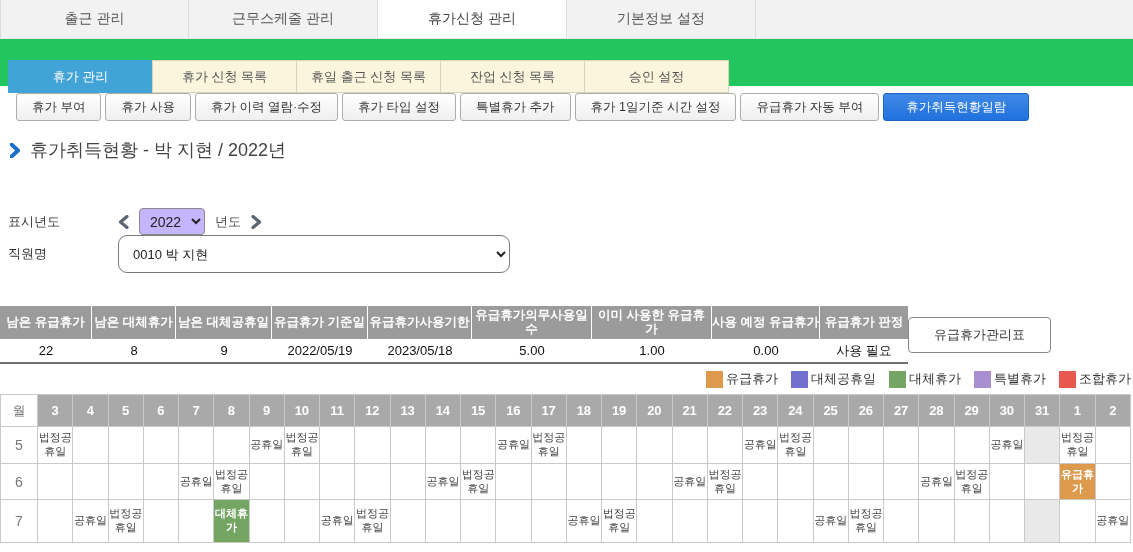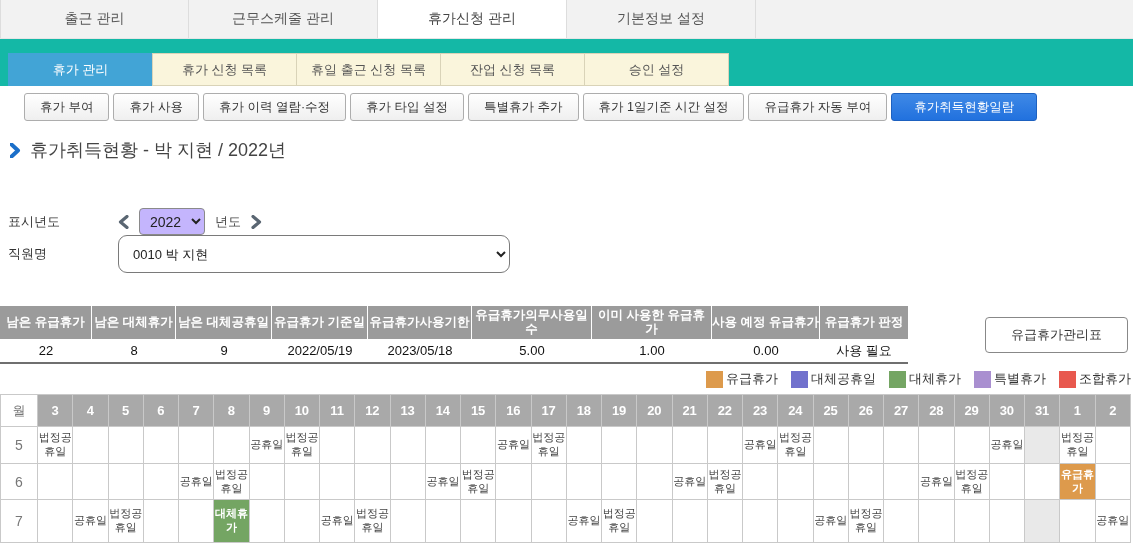--- a/index.html
+++ b/index.html
@@ -9,29 +9,29 @@
   }
   
   .main-tabs{display:flex;height:38px;background:#f2f2f2;border-bottom:1px solid #e6e6e6;}
   .main-tab{
     width:189px;box-sizing:border-box;display:flex;align-items:center;justify-content:center;
     font-size:14px;color:#555;background:#f2f2f2;border-right:1px solid #ddd;cursor:pointer;
   }
   .main-tab:first-child{border-left:1px solid #ddd;}
   .main-tab.active{background:#fff;color:#444;}
   
-  .sub-tabs{background:#14b8a6;height:47px;box-sizing:border-box;padding:14px 0 0 8px;display:flex;}
+  .sub-tabs{background:#22c55e;height:47px;box-sizing:border-box;padding:21px 0 0 8px;display:flex;}
   .sub-tab{
     width:145px;height:33px;box-sizing:border-box;display:flex;align-items:center;justify-content:center;
     font-size:13px;color:#555;background:#faf5dc;border:1px solid #d9d3b8;margin-left:-1px;cursor:pointer;
   }
   .sub-tab:first-child{margin-left:0;}
   .sub-tab.active{background:#42a4d6;border-color:#42a4d6;color:#fff;}
   
-  .actions{display:flex;gap:4px;padding:7px 8px 4px 24px;align-items:center;}
+  .actions{display:flex;gap:4px;padding:7px 8px 4px 16px;align-items:center;}
   .action-btn{
     height:28px;padding:0 15px;font-size:12.5px;color:#333;cursor:pointer;
     background:linear-gradient(#ffffff,#efefef);border:1px solid #adadad;border-radius:3px;
     font-family:inherit;white-space:nowrap;
   }
   .action-btn.primary{
     background:linear-gradient(#3f89e6,#2171de);border:1px solid #1d61c0;color:#fff;min-width:146px;
   }
   
   .title-row{display:flex;align-items:center;gap:7px;padding:13px 8px 6px 10px;}
@@ -47,21 +47,21 @@
   .year-select{
     width:66px;height:27px;font-size:14px;color:#222;border:1px solid #8a8a8a;border-radius:4px;
     background:#c4b5fd;font-family:inherit;padding-left:6px;
   }
   .year-suffix{font-size:13px;color:#444;}
   .employee-select{
     width:392px;height:38px;font-size:13px;color:#222;border:1px solid #7a7a7a;border-radius:9px;
     background:#fff;font-family:inherit;padding-left:10px;
   }
   
-  .summary-section{display:flex;justify-content:space-between;align-items:center;margin-top:33px;gap:14px;}
+  .summary-section{display:flex;align-items:center;margin-top:33px;}
   .summary-table{width:908px;}
   .sum-row{display:flex;}
   .sum-cell{box-sizing:border-box;display:flex;align-items:center;justify-content:center;text-align:center;}
   .sum-head .sum-cell{
     height:33px;background:#9b9b9b;color:#fff;font-weight:bold;font-size:12.5px;
     border-right:1px solid #fff;line-height:1.1;
   }
   .sum-head .sum-cell:last-child{border-right:none;}
   .sum-vals{border-bottom:2px solid #6f6f6f;}
   .sum-vals .sum-cell{height:23px;font-size:13px;color:#111;}

